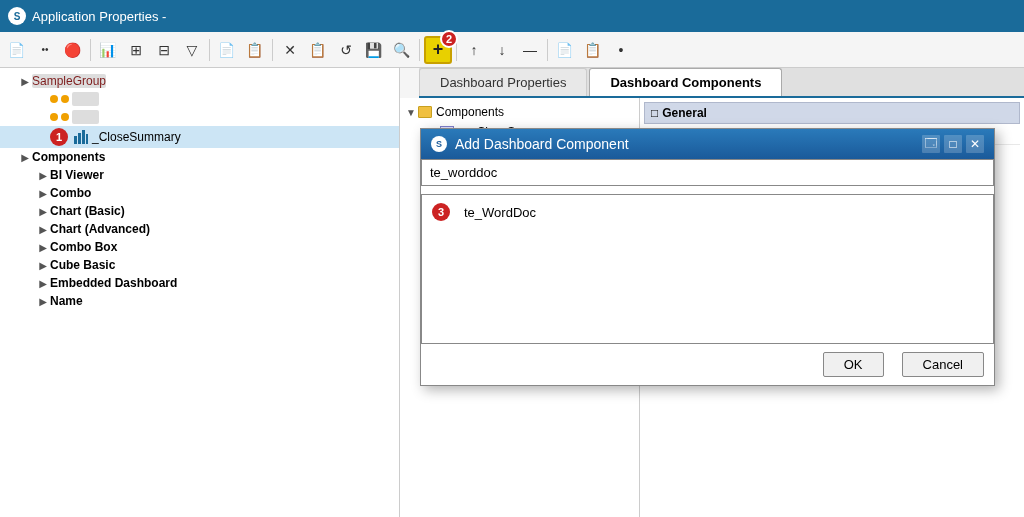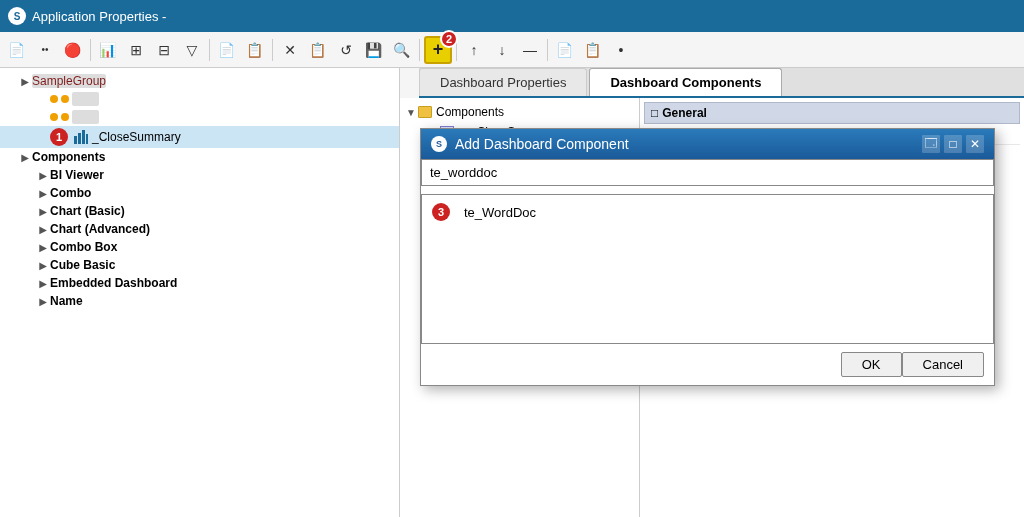--- a/index.html
+++ b/index.html
@@ -273,21 +273,21 @@
     .modal-list-item {
       display: flex; align-items: center;
       padding: 4px 6px;
       gap: 8px;
       cursor: pointer;
       font-size: 13px;
     }
     .modal-footer {
       display: flex;
       justify-content: flex-end;
-      gap: 0;
+      gap: 18px;
       padding: 8px 10px;
     }
     .modal-btn {
       padding: 4px 20px;
       border: 1px solid #888;
       background: #f0f0f0;
       cursor: pointer;
       font-size: 13px;
       border-radius: 2px;
     }

